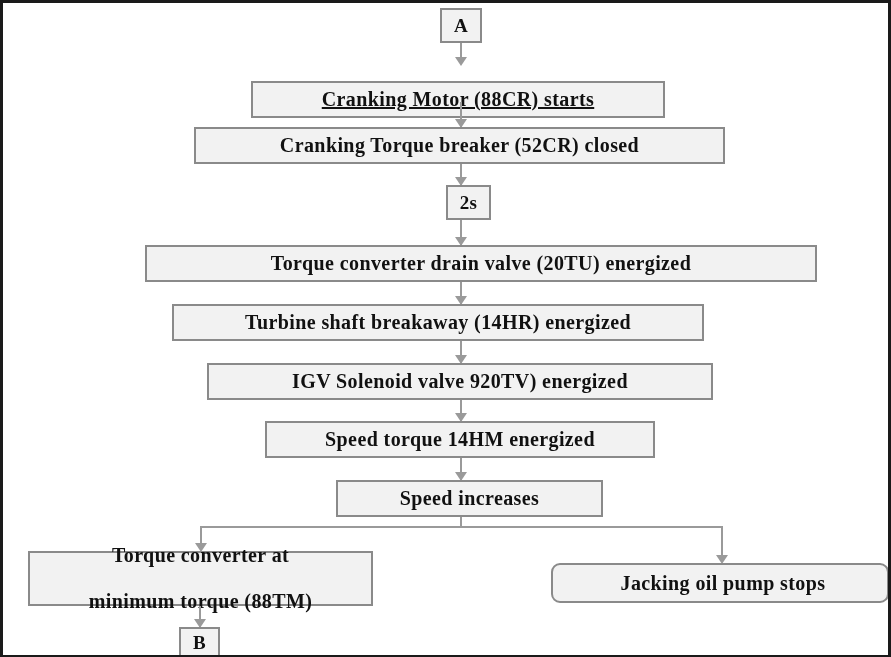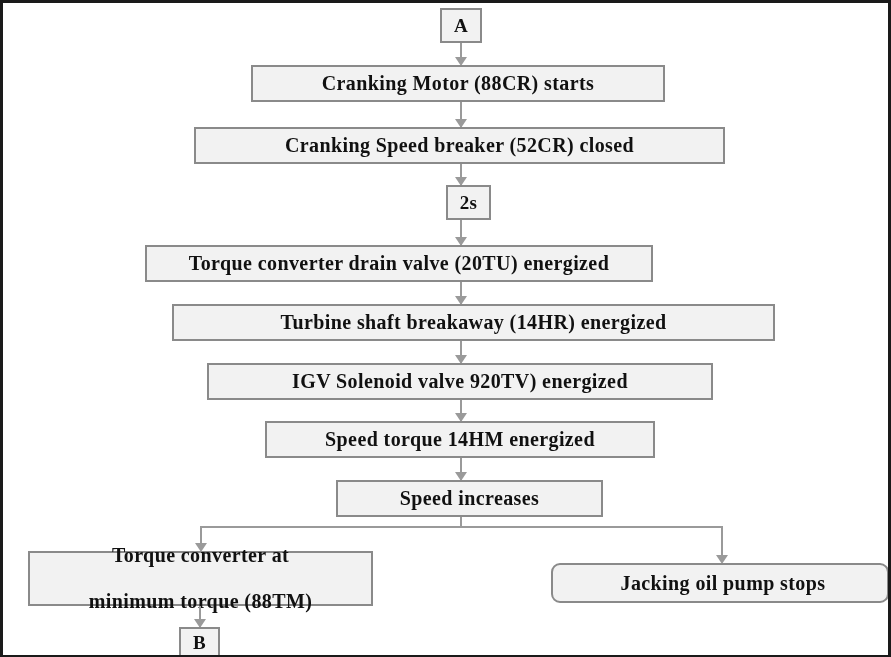--- a/index.html
+++ b/index.html
@@ -77,49 +77,49 @@
 
 <div id="canvas">
 
   <div class="node terminal" style="left:437px; top:5px; width:42px; height:35px;">
     <span>A</span>
   </div>
 
   <div class="vline" style="left:457px; top:40px; height:21px;"></div>
   <div class="arrow" style="left:452px; top:54px;"></div>
 
-  <div class="node process" style="left:248px; top:62px; width:414px; height:37px;">
+  <div class="node process" style="left:248px; top:78px; width:414px; height:37px;text-decoration:underline;">
     <span>Cranking Motor (88CR) starts</span>
   </div>
 
   <div class="vline" style="left:457px; top:99px; height:25px;"></div>
   <div class="arrow" style="left:452px; top:116px;"></div>
 
   <div class="node process" style="left:191px; top:124px; width:531px; height:37px;">
-    <span>Cranking Speed breaker (52CR) closed</span>
+    <span>Cranking Torque breaker (52CR) closed</span>
   </div>
 
   <div class="vline" style="left:457px; top:161px; height:21px;"></div>
   <div class="arrow" style="left:452px; top:174px;"></div>
 
   <div class="node terminal" style="left:435px; top:182px; width:45px; height:35px;margin-left:8px;">
     <span>2s</span>
   </div>
 
   <div class="vline" style="left:457px; top:217px; height:25px;"></div>
   <div class="arrow" style="left:452px; top:234px;"></div>
 
-  <div class="node process" style="left:142px; top:242px; width:508px; height:37px;">
+  <div class="node process" style="left:142px; top:242px; width:672px; height:37px;">
     <span>Torque converter drain valve (20TU) energized</span>
   </div>
 
   <div class="vline" style="left:457px; top:279px; height:22px;"></div>
   <div class="arrow" style="left:452px; top:293px;"></div>
 
-  <div class="node process" style="left:169px; top:301px; width:603px; height:37px;justify-content:center;">
+  <div class="node process" style="left:169px; top:301px; width:532px; height:37px;justify-content:center;">
     <span>Turbine shaft breakaway (14HR) energized</span>
   </div>
 
   <div class="vline" style="left:457px; top:338px; height:22px;"></div>
   <div class="arrow" style="left:452px; top:352px;"></div>
 
   <div class="node process" style="left:204px; top:360px; width:506px; height:37px;">
     <span>IGV Solenoid valve 920TV) energized</span>
   </div>
 

